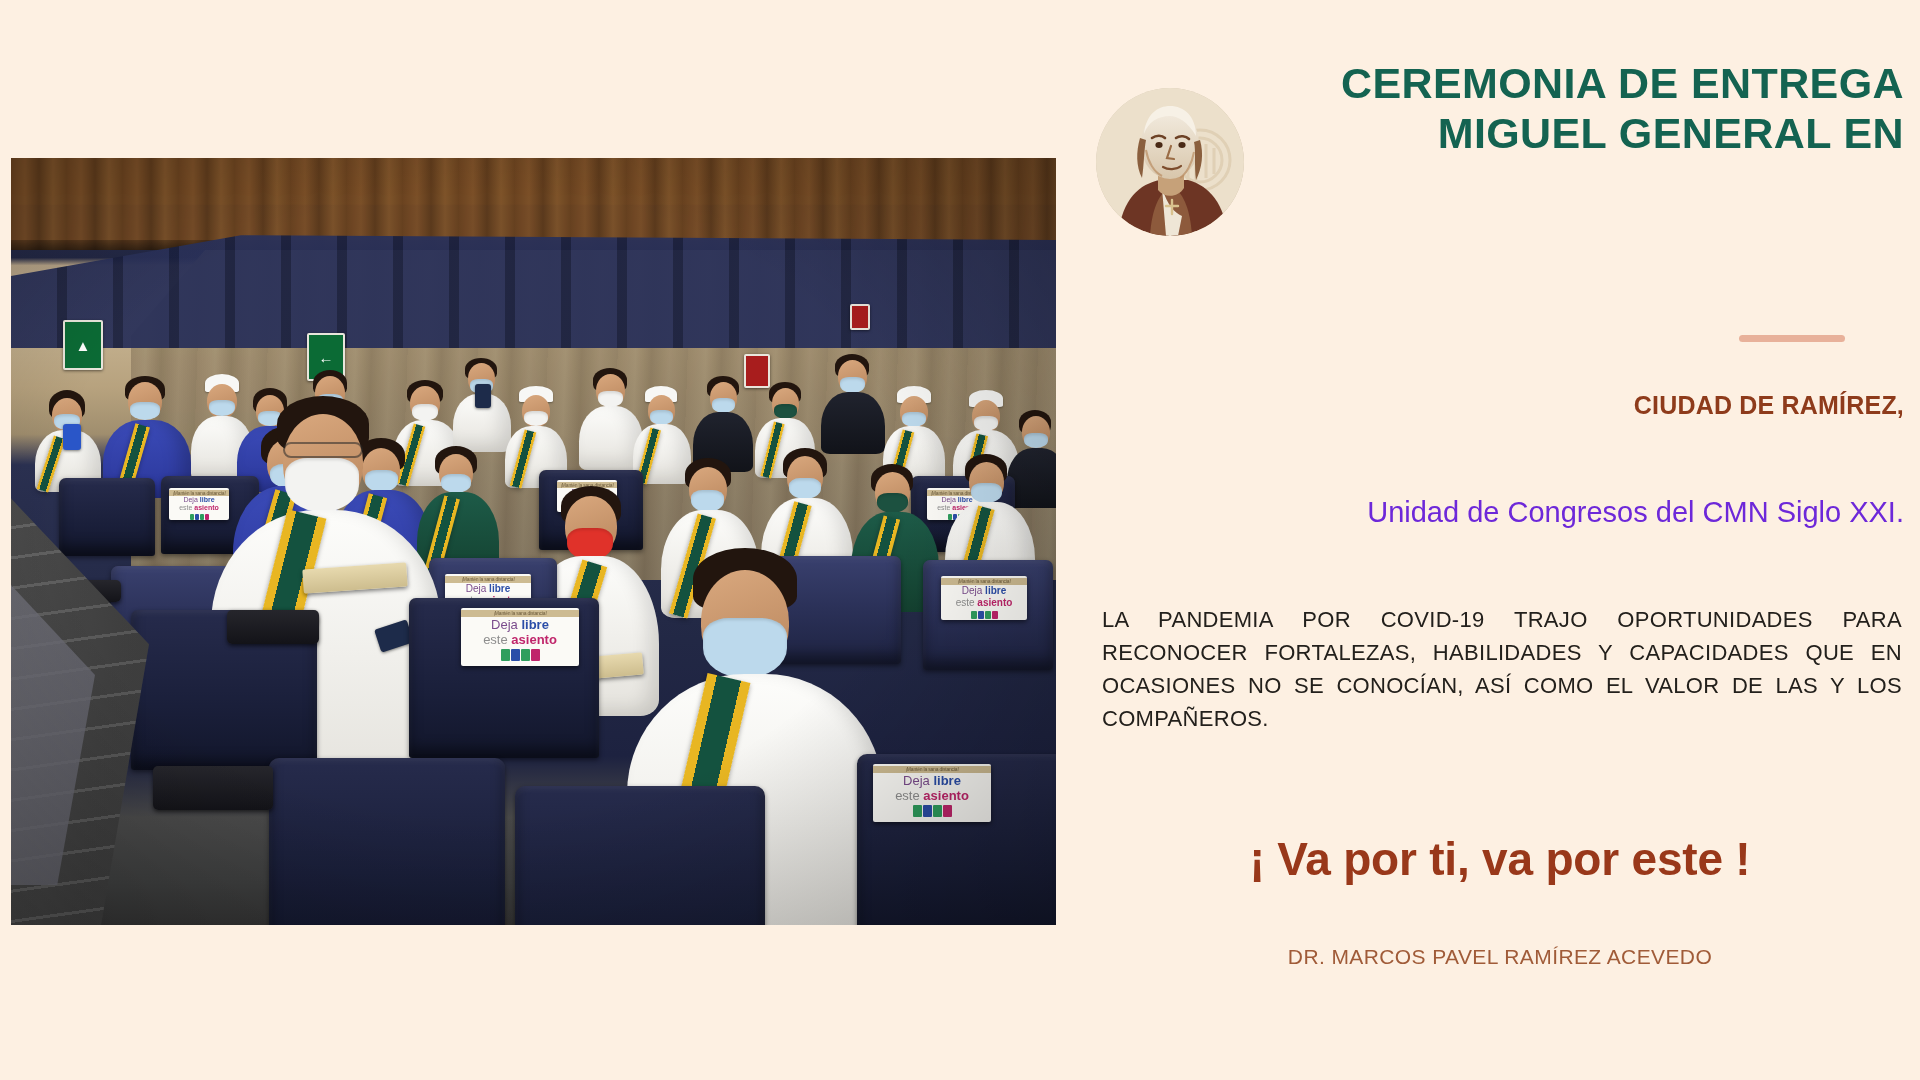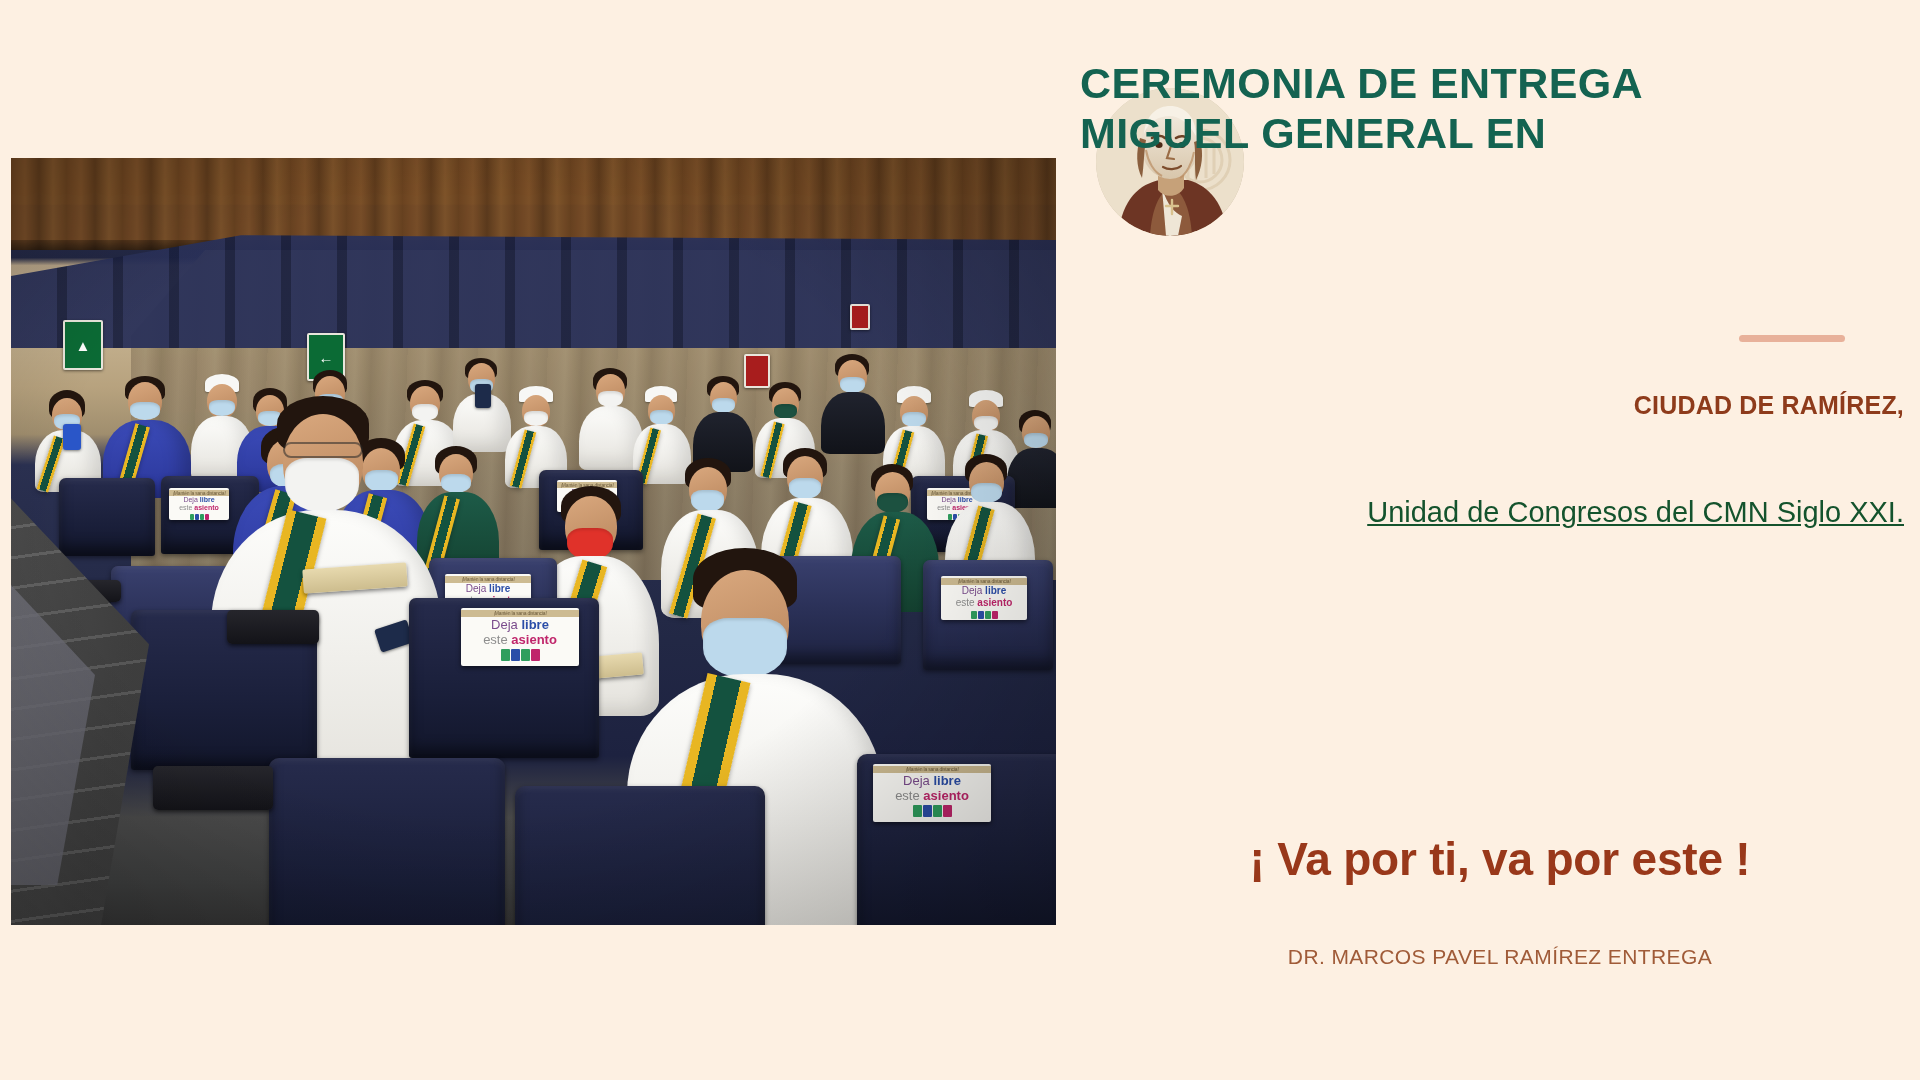--- a/index.html
+++ b/index.html
@@ -285,20 +285,21 @@
     overflow: hidden;
     box-shadow: inset 0 0 18px rgba(120,90,60,.22);
   }
   .medallion svg { position: absolute; left: 0; top: 0; }
 
   .title {
     position: absolute;
     left: 0;
     top: 58px;
     width: 840px;
+    text-align: right;
     padding-right: 16px;
     box-sizing: border-box;
     color: #146351;
     font-size: 43px;
     font-weight: 700;
     line-height: 50px;
     letter-spacing: .4px;
   }
   .title .tl { display: block; }
 
@@ -329,25 +330,24 @@
   .place .pl { display: block; }
 
   .venue {
     position: absolute;
     left: 0;
     top: 494px;
     width: 840px;
     text-align: right;
     padding-right: 16px;
     box-sizing: border-box;
-    color: #14532d;
+    color: #6d28d9;
     font-size: 29px;
     font-weight: 400;
     line-height: 36px;
-    text-decoration: underline;
   }
 
   .blurb {
     position: absolute;
     left: 22px;
     top: 603px;
     width: 800px;
     color: #23201c;
     font-size: 22px;
     line-height: 33px;
@@ -783,21 +783,22 @@
     </div>
 
     <div class="rule"></div>
 
     <div class="place">
       <span class="pl">CIUDAD DE RAMÍREZ,</span>
     </div>
 
     <div class="venue">Unidad de Congresos del CMN Siglo XXI.</div>
 
+    <div class="blurb">LA PANDEMIA POR COVID-19 TRAJO OPORTUNIDADES PARA RECONOCER FORTALEZAS, HABILIDADES Y CAPACIDADES QUE EN OCASIONES NO SE CONOCÍAN, ASÍ COMO EL VALOR DE LAS Y LOS COMPAÑEROS.</div>
 
     <div class="slogan">¡ Va por ti, va por este !</div>
 
     <div class="signature">
-      <span class="sl">DR. MARCOS PAVEL RAMÍREZ ENTREGA</span>
+      <span class="sl">DR. MARCOS PAVEL RAMÍREZ ACEVEDO</span>
     </div>
 
   </div>
 </div>
 
 </body></html>

